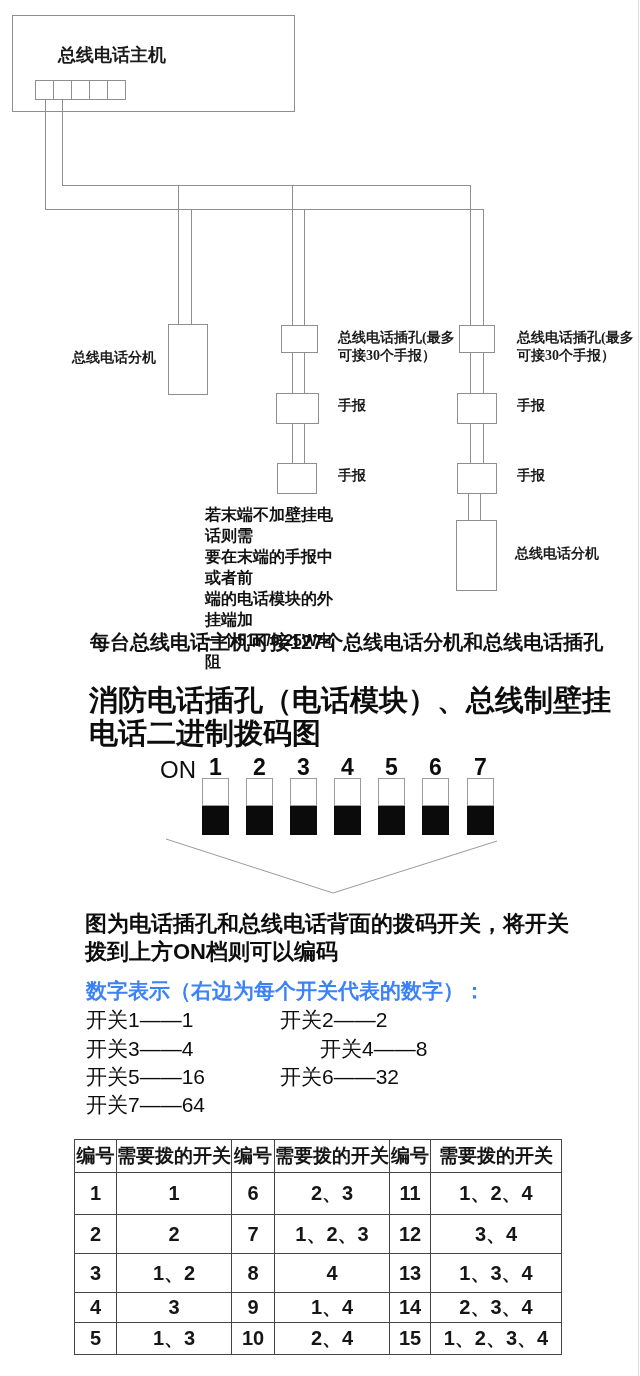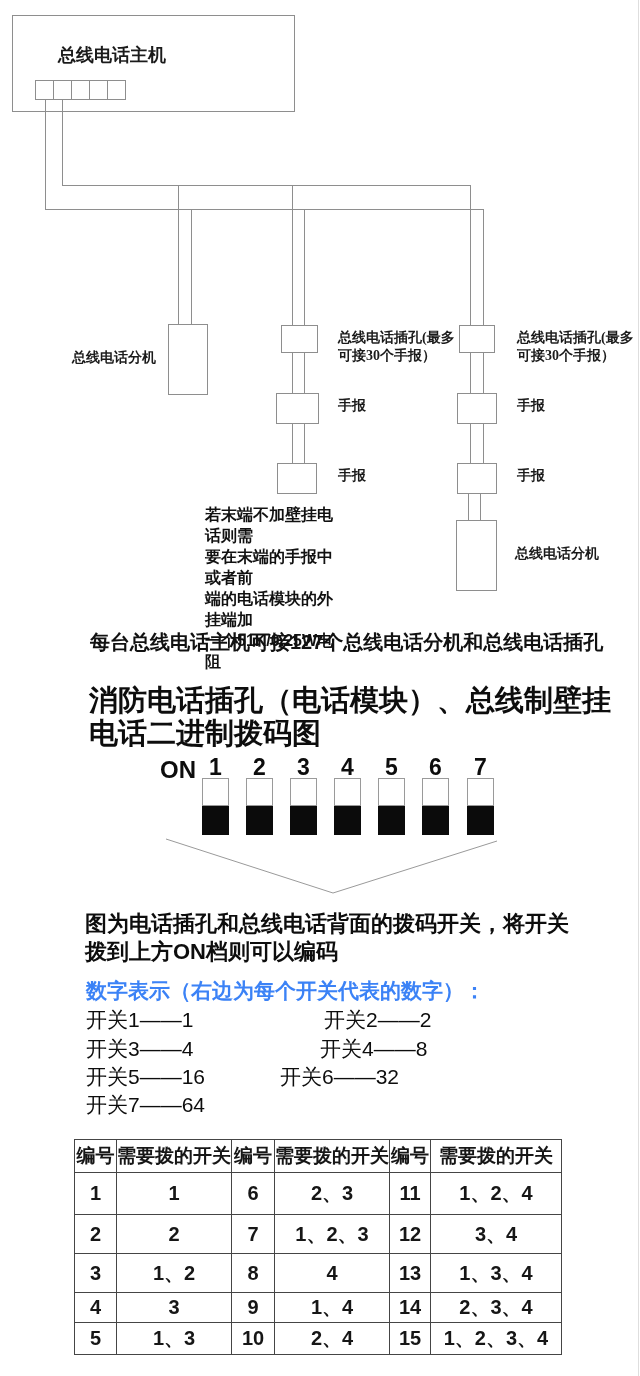--- a/index.html
+++ b/index.html
@@ -16,21 +16,21 @@
           font-size:14px;line-height:18px;white-space:nowrap;color:#1b1b1b;}
   .host-label{font-size:18px;line-height:22px;}
   .terminal-strip{position:absolute;display:flex;}
   .terminal-cell{width:19px;height:20px;border:1px solid #8e8e8e;box-sizing:border-box;margin-left:-1px;background:#fff;}
   .note{position:absolute;left:205px;top:504px;width:140px;font-size:16px;line-height:21px;
         font-weight:bold;color:#111;}
   
   .caption{position:absolute;left:90px;top:629px;font-size:20px;font-weight:bold;color:#111;white-space:nowrap;}
   .heading{position:absolute;left:89px;top:684px;font-size:29px;line-height:33px;font-weight:bold;color:#0d0d0d;}
   
-  .on-label{position:absolute;left:160px;top:756px;font-size:24px;font-weight:bold;color:#0d0d0d;}
+  .on-label{position:absolute;left:160px;top:756px;font-size:24px;font-weight:normal;color:#0d0d0d;}
   .dip-num{position:absolute;top:754px;width:27px;text-align:center;font-size:23px;font-weight:bold;color:#0d0d0d;}
   .dip-switch{position:absolute;top:778px;width:27px;height:57px;}
   .dip-top{width:27px;height:28px;border:1px solid #9a9a9a;box-sizing:border-box;background:#fff;}
   .dip-handle{width:27px;height:29px;background:#0b0b0b;}
   .varrow{position:absolute;left:160px;top:834px;}
   
   .instr{position:absolute;left:85px;top:910px;font-size:22px;line-height:28px;font-weight:bold;color:#0d0d0d;}
   .legend-title{position:absolute;left:86px;top:977px;font-size:21px;font-weight:bold;color:#3b82f6;white-space:nowrap;}
   .sv-row{position:absolute;font-size:21px;font-weight:normal;color:#0d0d0d;white-space:nowrap;}
   .sv-left{left:86px;}
@@ -164,21 +164,21 @@
   </svg>
 
   <div class="instr">
     <span style="display:block;white-space:nowrap;">图为电话插孔和总线电话背面的拨码开关，将开关</span>
     <span style="display:block;white-space:nowrap;">拨到上方ON档则可以编码</span>
   </div>
 
   <div class="legend-title">数字表示（右边为每个开关代表的数字）：</div>
 
   <div class="sv-row sv-left" style="top:1006px;">开关1——1</div>
-  <div class="sv-row sv-right" style="top:1006px;margin-left:44px;">开关2——2</div>
+  <div class="sv-row sv-right" style="top:1006px;">开关2——2</div>
   <div class="sv-row sv-left" style="top:1035px;">开关3——4</div>
   <div class="sv-row sv-right" style="top:1035px;margin-left:40px;">开关4——8</div>
   <div class="sv-row sv-left" style="top:1063px;">开关5——16</div>
   <div class="sv-row sv-right" style="top:1063px;">开关6——32</div>
   <div class="sv-row sv-left" style="top:1091px;">开关7——64</div>
 
   <table class="code-table">
     <colgroup>
       <col style="width:42px;">
         <col style="width:112px;">

